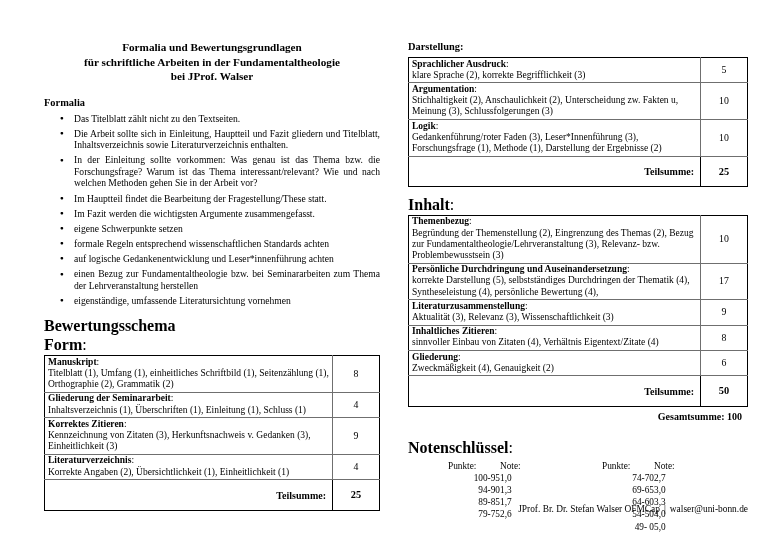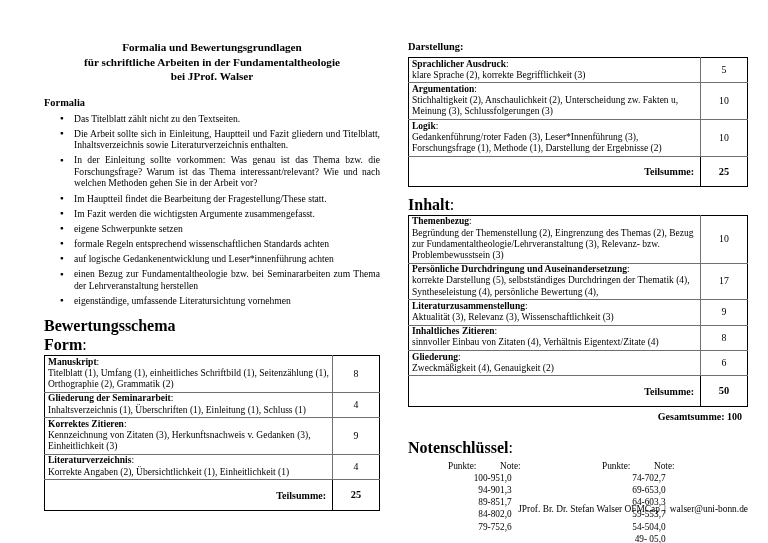--- a/index.html
+++ b/index.html
@@ -310,27 +310,20 @@
         <td class="k-note">3,0</td>
       </tr>
       <tr>
         <td class="k-pts">89-85</td>
         <td class="k-note">1,7</td>
         <td class="k-gap"></td>
         <td class="k-pts">64-60</td>
         <td class="k-note">3,3</td>
       </tr>
       <tr>
-        <td class="k-pts">84-80</td>
-        <td class="k-note">2,0</td>
-        <td class="k-gap"></td>
-        <td class="k-pts">59-55</td>
-        <td class="k-note">3,7</td>
-      </tr>
-      <tr>
         <td class="k-pts">79-75</td>
         <td class="k-note">2,6</td>
         <td class="k-gap"></td>
         <td class="k-pts">54-50</td>
         <td class="k-note">4,0</td>
       </tr>
       <tr>
         <td class="k-pts"></td>
         <td class="k-note"></td>
         <td class="k-gap"></td>

